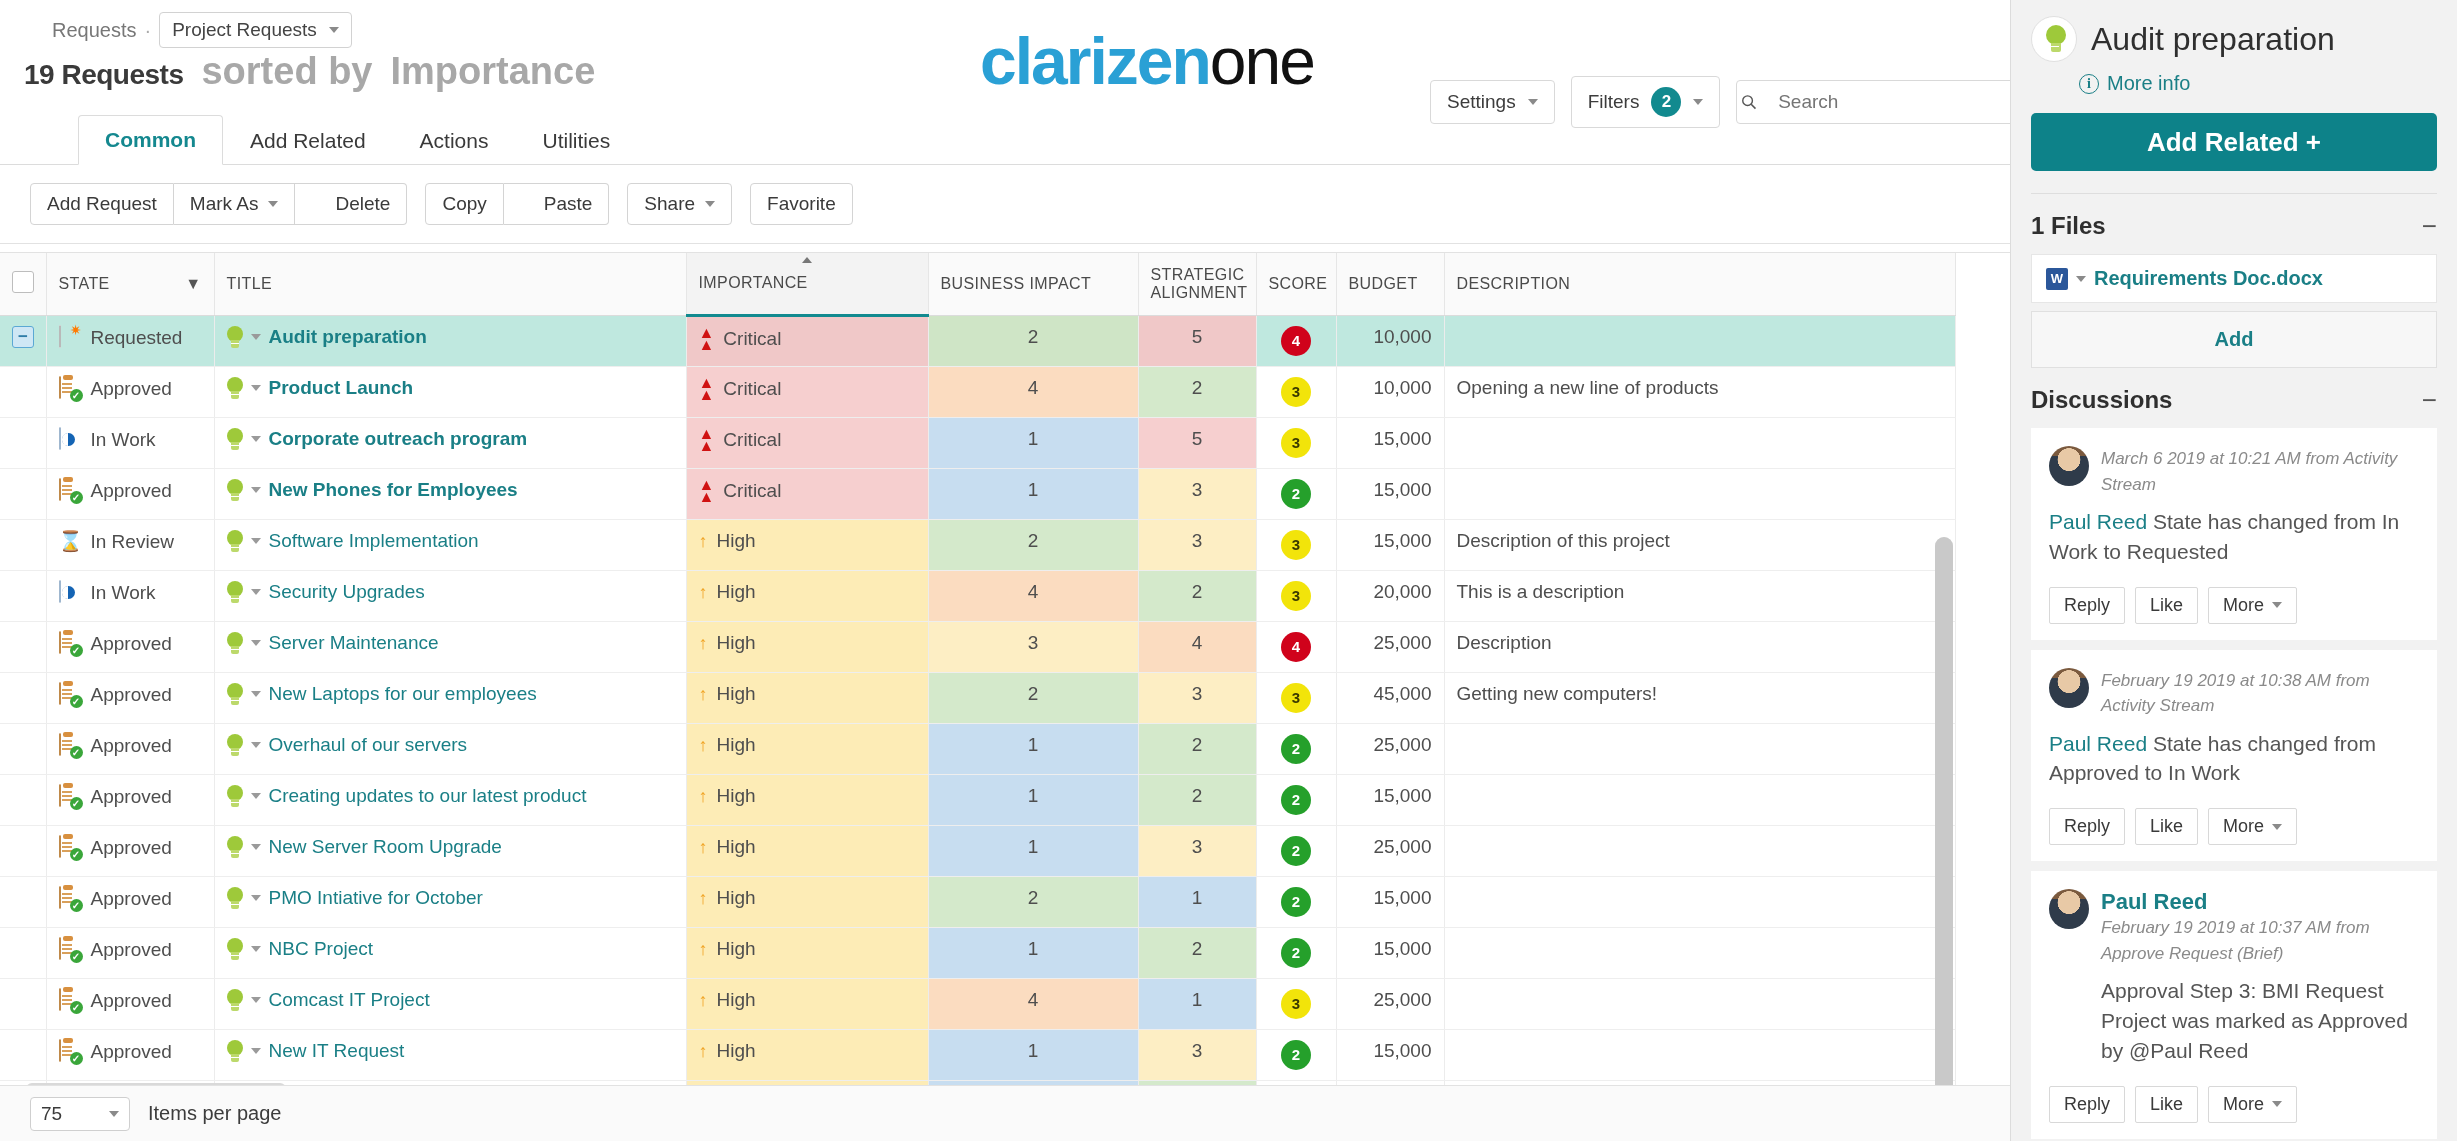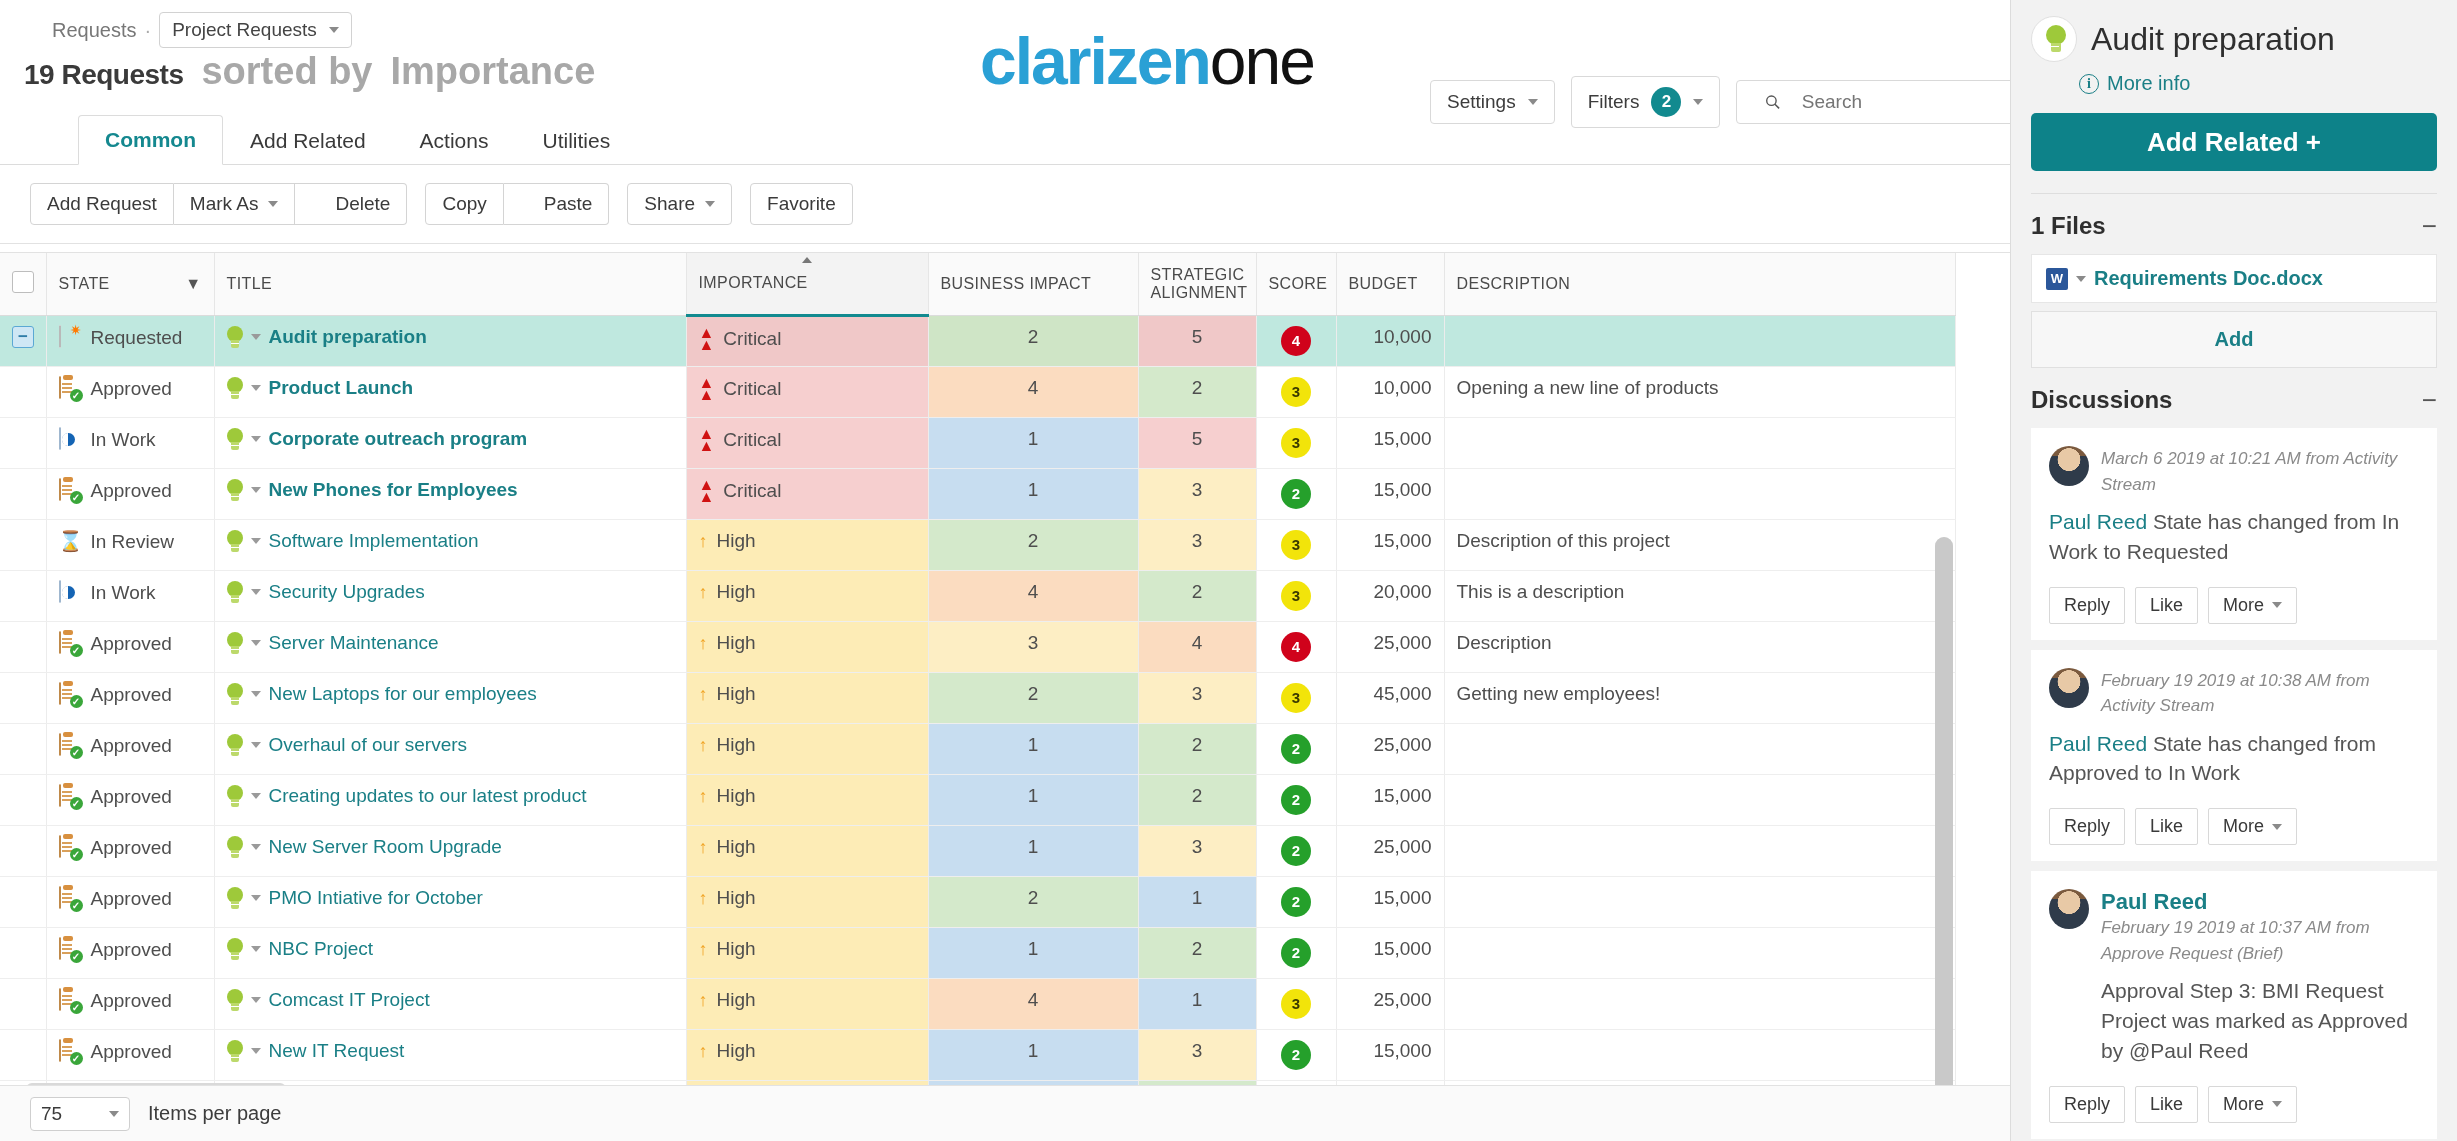--- a/index.html
+++ b/index.html
@@ -66,21 +66,21 @@
   .logo .c2 { color:#111; font-weight: 300; }
   .hdr-controls { position:absolute; left: 450px; top: 58px; display:flex; align-items:center; gap: 16px; }
   .hdr-btn { border:1px solid #d9d9d9; background:#fff; border-radius:4px;
              padding: 10px 16px; font-size:19px; color:#3c3c3c; display:flex;
              align-items:center; gap:12px; cursor:pointer; }
   .badge-pill { background:#128a8f; color:#fff; border-radius: 50%;
                 width: 30px; height: 30px; display:flex; align-items:center;
                 justify-content:center; font-size:17px; font-weight:bold; }
   .searchbox { border:1px solid #d9d9d9; background:#fff; border-radius:4px;
                width: 310px; height: 44px; display:flex; align-items:center;
-               gap: 21px; padding: 0 28px; }
+               gap: 21px; padding: 0 4px; }
   .searchbox input { border:none; outline:none; font-size:19px; color:#555;
                      font-family:"Liberation Sans", sans-serif; width:100%; background:transparent; }
 
   
   .grid-wrap { position:absolute; top: 252px; left: 0; width: 2010px; height: 833px;
                overflow:hidden; border-top:1px solid #e2e2e2; }
   table.grid { border-collapse: collapse; width: 1955px; table-layout: fixed; }
   table.grid th {
     font-size: 16px; font-weight: normal; color: #4a4a4a; letter-spacing: 0.4px;
     background: #fafafa; border-right: 1px solid #e6e6e6; border-bottom: 1px solid #dcdcdc;
@@ -584,21 +584,21 @@
               <td class="bg-impH">
                 <span class="imp-cell">
                   <span class="arrow-hi">↑</span>
                   <span>High</span>
                 </span>
               </td>
               <td class="ctr bg-grn">2</td>
               <td class="ctr bg-yel">3</td>
               <td class="ctr"><span class="score s-yel">3</span></td>
               <td class="rgt">45,000</td>
-              <td>Getting new employees!</td>
+              <td>Getting new computers!</td>
             </tr>
             <tr>
               <td class="ctr"></td>
               <td>
                 <span class="state-cell">
                   <span class="ico"><span class="ico-clip"><span class="lines"></span></span><span class="ico-check">✓</span></span>
                   <span>Approved</span>
                 </span>
               </td>
               <td>

